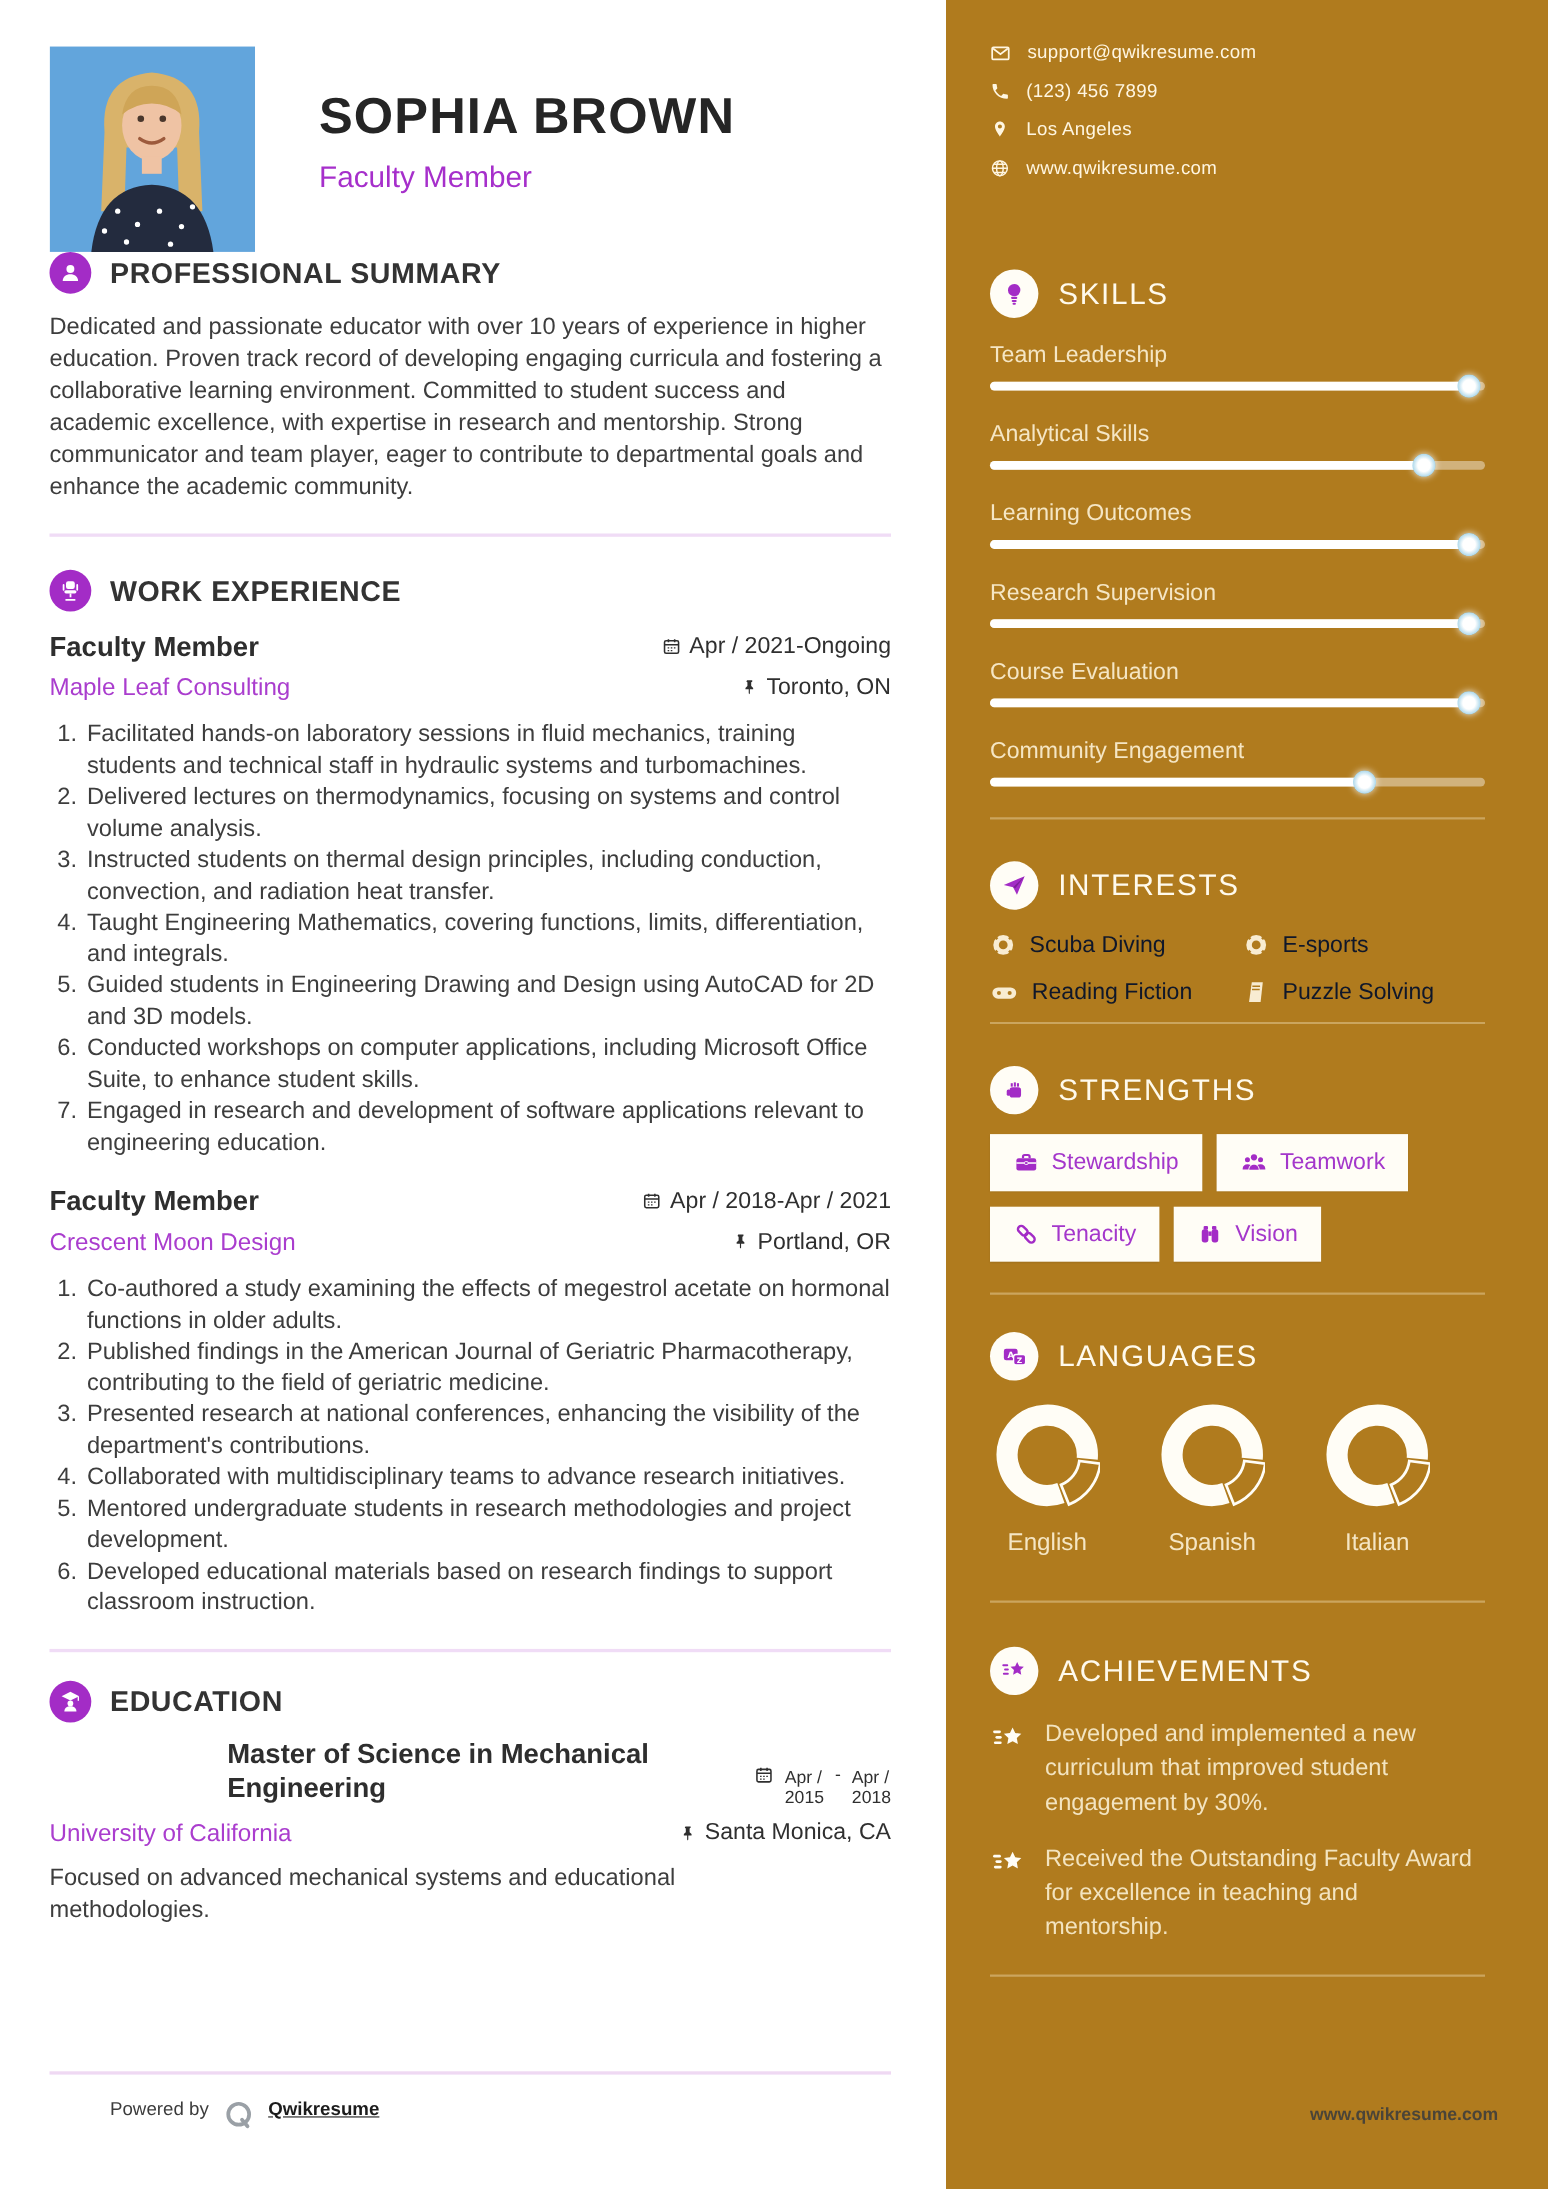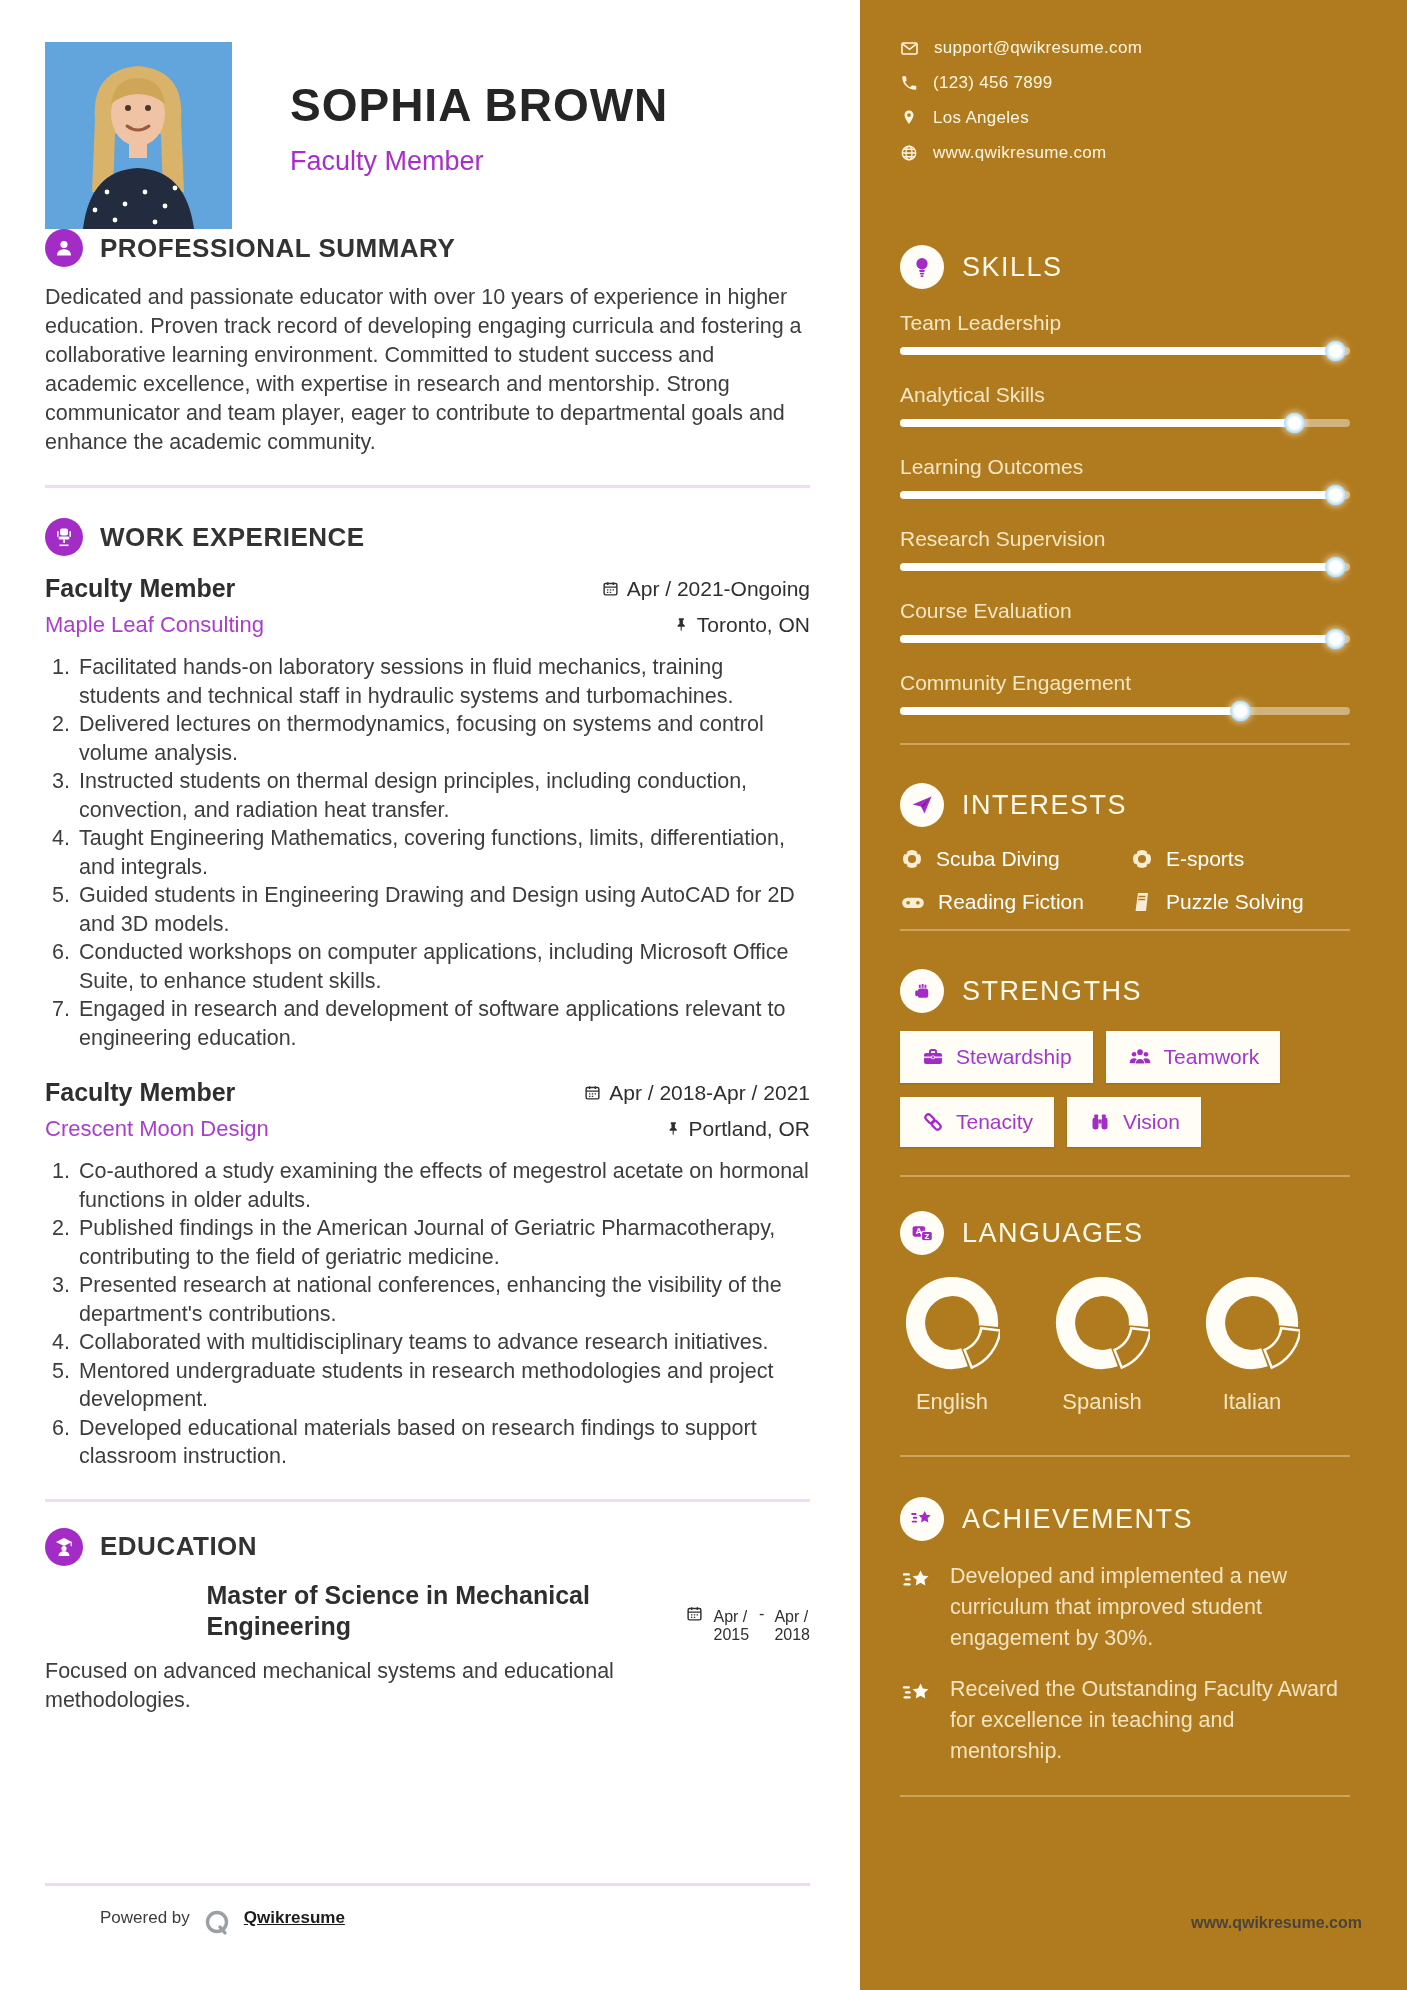--- a/index.html
+++ b/index.html
@@ -65,21 +65,21 @@
   .track { margin-top:12px; height:8px; border-radius:4px; background:rgba(255,255,255,.42); position:relative; margin-bottom:28px; }
   .fill { height:8px; border-radius:4px; background:#ffffff; position:relative; }
   .knob { position:absolute; right:-9px; top:50%; transform:translateY(-50%); width:21px; height:21px; border-radius:50%;
           background:radial-gradient(circle,#ffffff 38%,#A9D6EA 72%,rgba(255,255,255,.25) 100%);
           box-shadow:0 0 7px rgba(255,255,255,.85); }
 
   .divider-gold { border:none; border-top:2px solid rgba(255,244,214,.35); margin-top:14px; }
 
   .interests-sec { margin-top:38px; }
   .int-grid { margin-top:20px; display:grid; grid-template-columns:230px 1fr; row-gap:18px; }
-  .int-item { display:flex; align-items:center; gap:12px; font-size:21px; color:#ffffff; }
+  .int-item { display:flex; align-items:center; gap:12px; font-size:21px; color:#0f172a; }
 
   .strengths-sec { margin-top:38px; }
   .chips { margin-top:18px; display:flex; flex-wrap:wrap; }
   .chip { display:inline-flex; align-items:center; gap:11px; background:#FFFDF6; padding:13px 21px; margin:0 13px 14px 0;
           font-size:21px; font-weight:500; color:#A437CB; box-shadow:0 1px 2px rgba(0,0,0,.15); }
 
   .languages-sec { margin-top:34px; }
   .donut-row { margin-top:20px; display:flex; gap:54px; padding-left:4px; }
   .donut-cell { display:flex; flex-direction:column; align-items:center; gap:18px; }
   .donut-label { font-size:22px; color:#F5E6C4; }
@@ -249,20 +249,29 @@
               <span>Apr /</span>
               <span>2015</span>
             </span>
           <span>-</span>
           <span class="date-stack">
               <span>Apr /</span>
               <span>2018</span>
             </span>
         </div>
       </div>
+      <div class="edu-row2">
+        <div class="company">University of California</div>
+        <div class="meta">
+          <svg width="15" height="15" viewBox="0 0 24 24" fill="#2f2f2f">
+              <path d="M8 2h8v2.2l-1.6 1V11l3 2.8V16h-5v6l-.9 1.4L10.6 22v-6h-5v-2.2L8.6 11V5.2L7 4.2Z" transform="scale(.95) translate(.6 .3)"></path>
+            </svg>
+          <span>Santa Monica, CA</span>
+        </div>
+      </div>
       <p class="edu-desc">Focused on advanced mechanical systems and educational methodologies.</p>
     </div>
 
     <div class="left-footer">
       <hr>
       <div class="powered-row">
         <span class="powered-text">Powered by</span>
         <svg width="30" height="30" viewBox="0 0 30 30">
             <circle cx="15" cy="14" r="9.5" fill="none" stroke="#9aa0a6" stroke-width="3.4"></circle>
             <path d="M18 19l5 6" stroke="#9aa0a6" stroke-width="3.4" stroke-linecap="round"></path>

